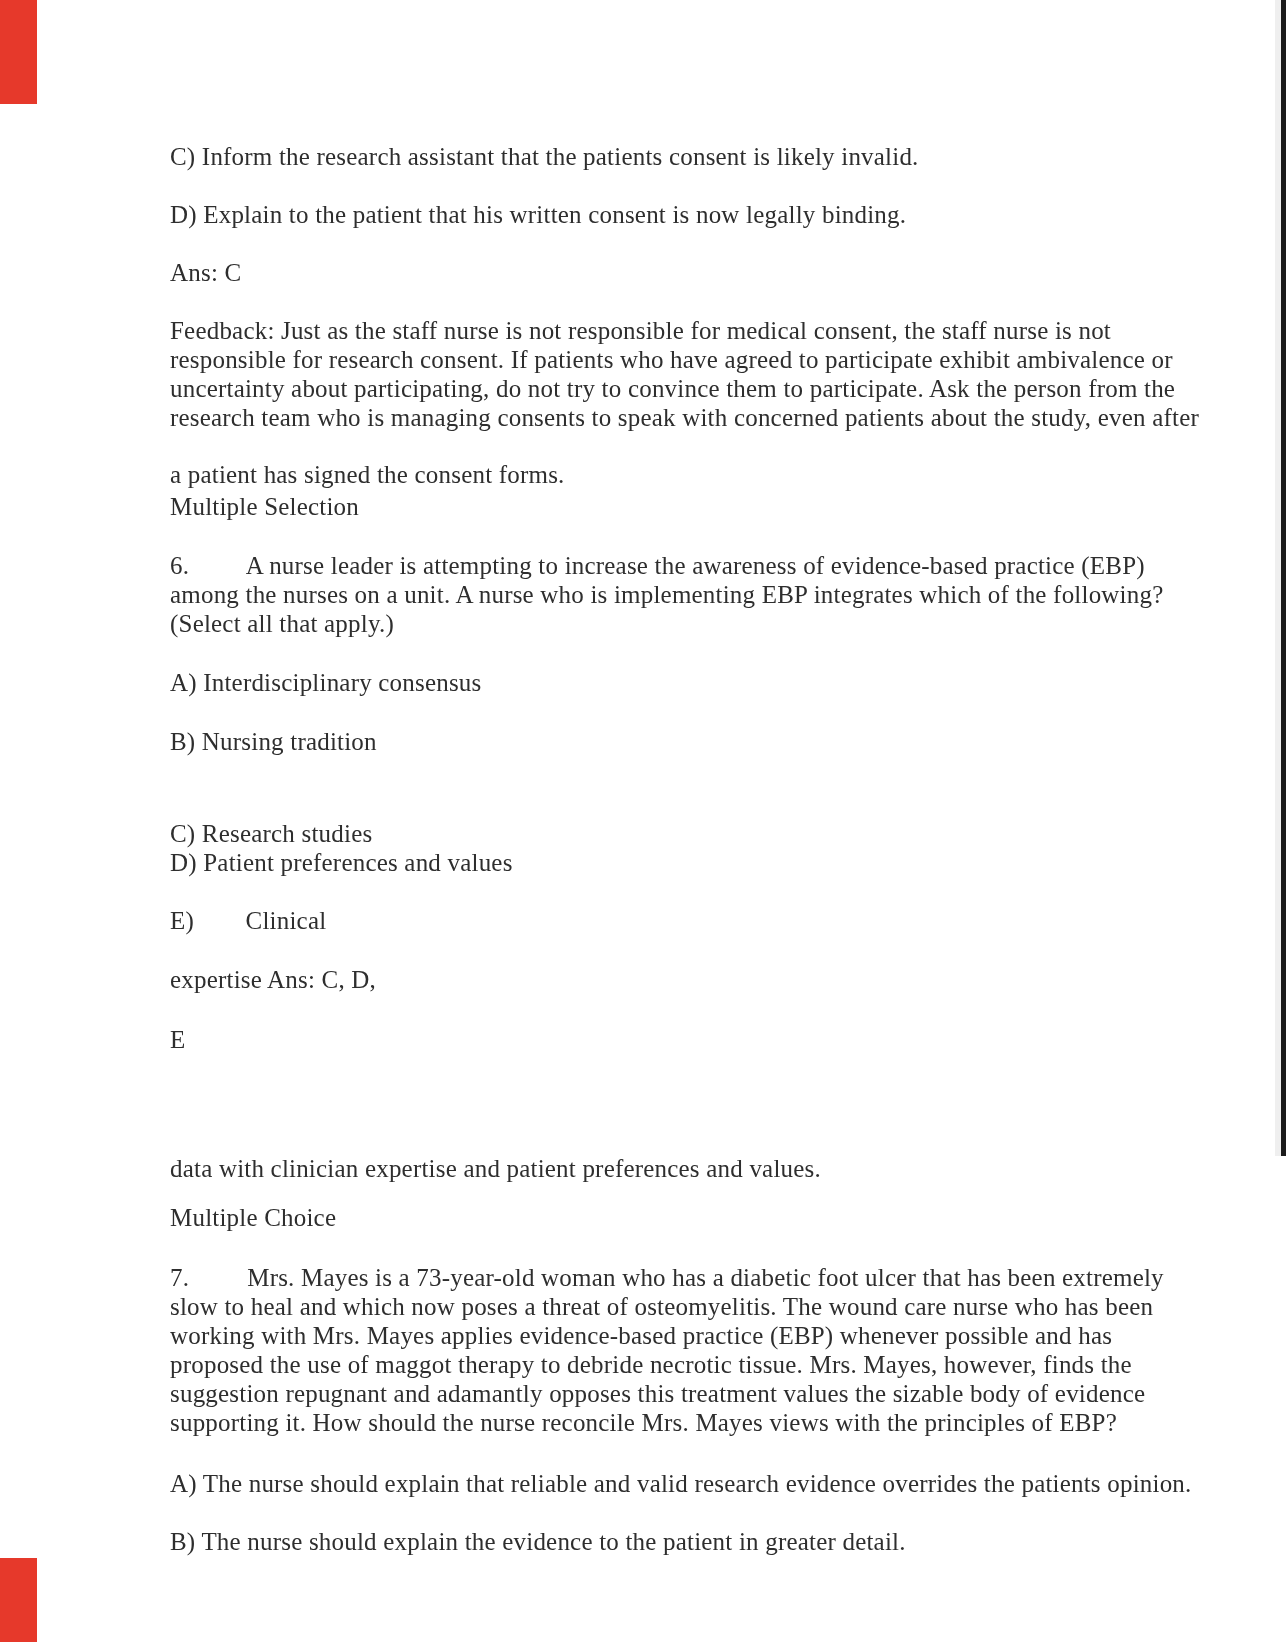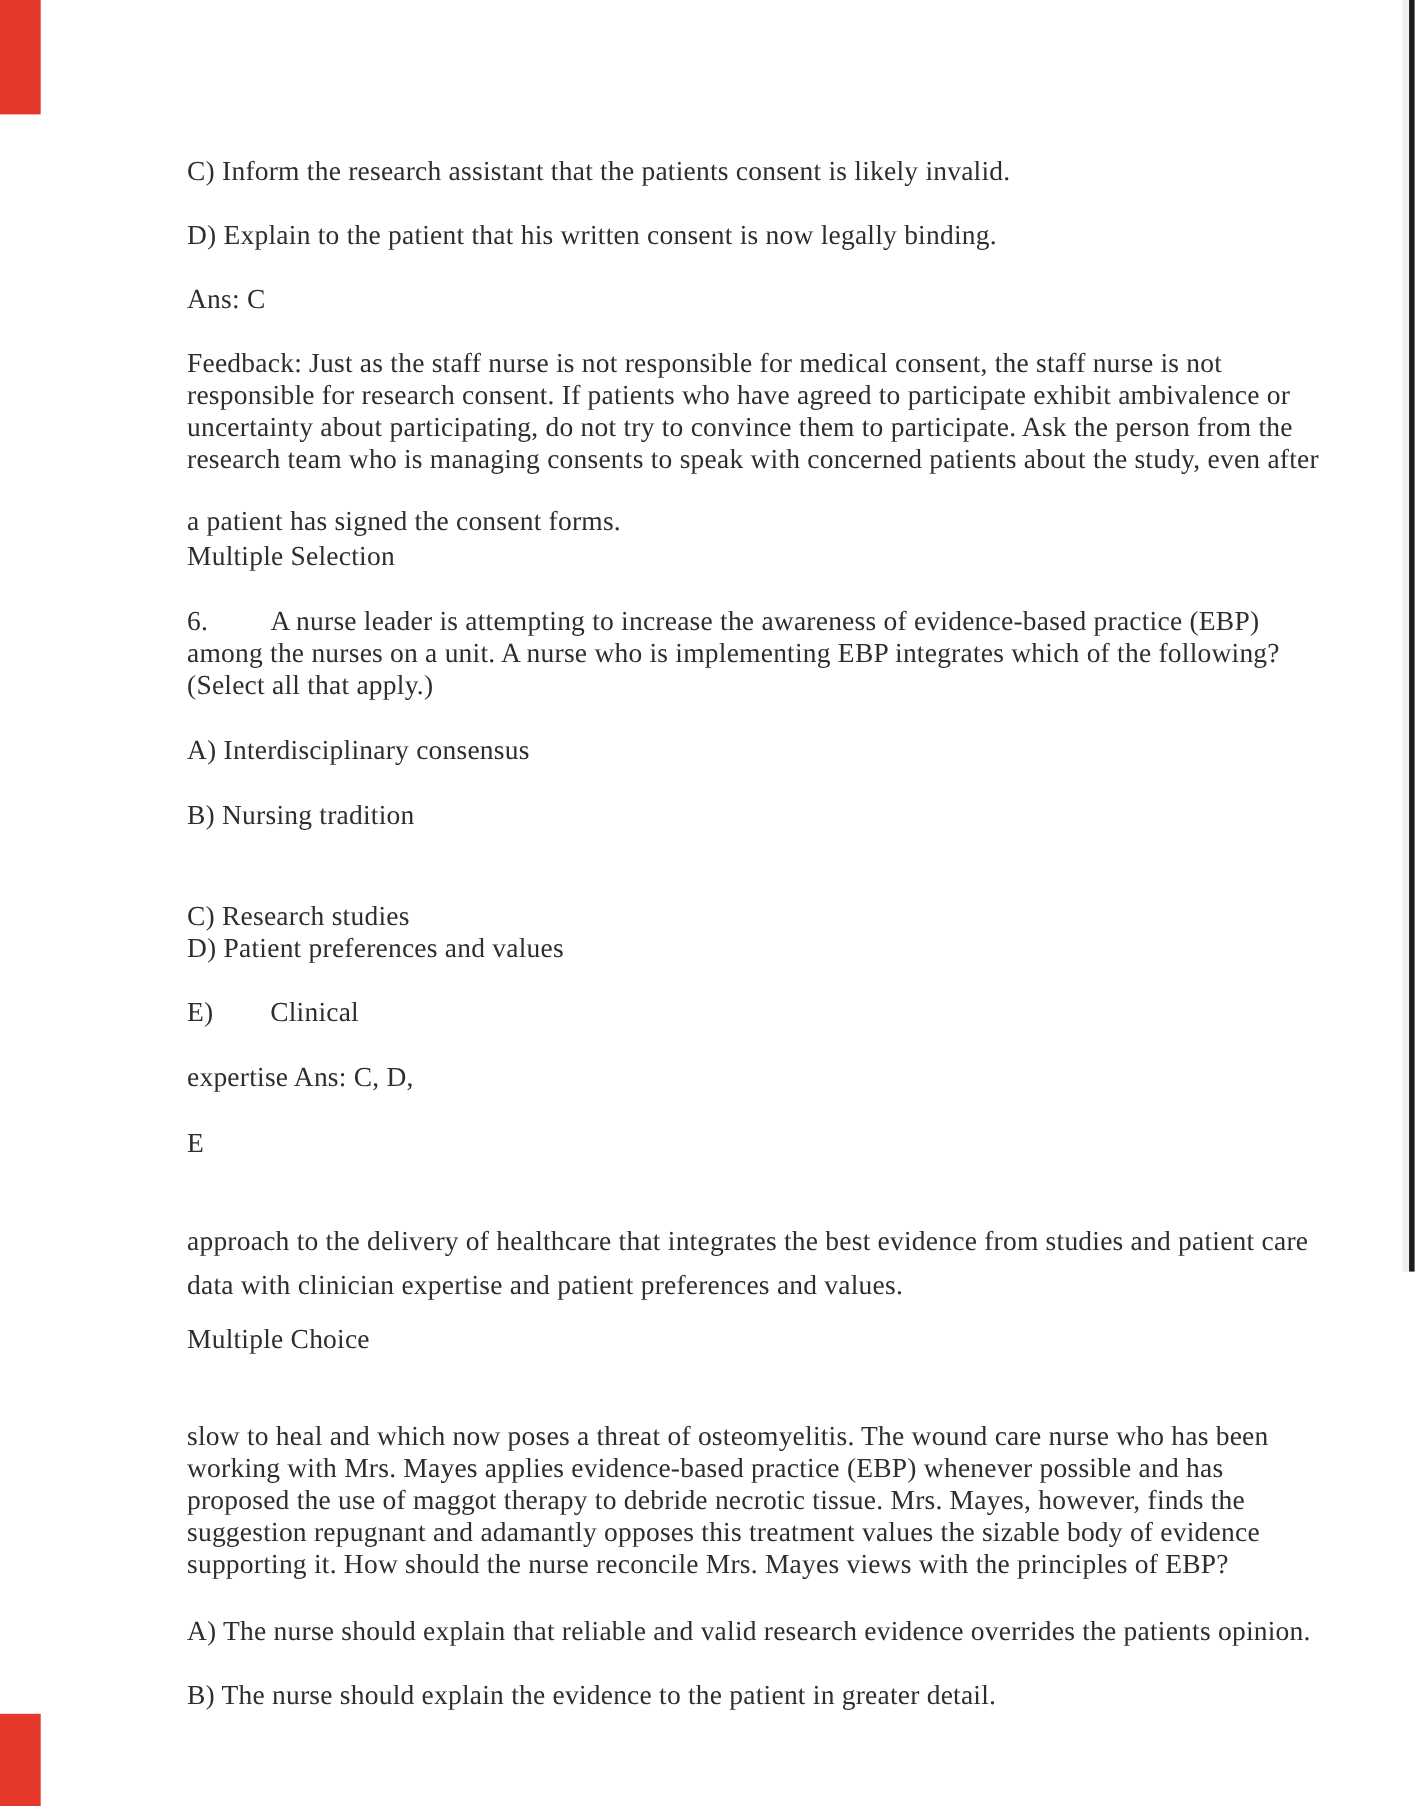--- a/index.html
+++ b/index.html
@@ -79,23 +79,23 @@
       <div class="doc-line" style="top: 551px;">6.         A nurse leader is attempting to increase the awareness of evidence-based practice (EBP)</div>
       <div class="doc-line" style="top: 580px; text-align: center;">among the nurses on a unit. A nurse who is implementing EBP integrates which of the following?</div>
       <div class="doc-line" style="top: 609px;">(Select all that apply.)</div>
       <div class="doc-line" style="top: 668px;">A) Interdisciplinary consensus</div>
       <div class="doc-line" style="top: 727px;">B) Nursing tradition</div>
       <div class="doc-line" style="top: 819px;">C) Research studies</div>
       <div class="doc-line" style="top: 848px;">D) Patient preferences and values</div>
       <div class="doc-line" style="top: 906px;">E)        Clinical</div>
       <div class="doc-line" style="top: 965px;">expertise Ans: C, D,</div>
       <div class="doc-line" style="top: 1025px;">E</div>
-      <div class="doc-line" style="top: 1114px;">approach to the delivery of healthcare that integrates the best evidence from studies and patient care</div>
       <div class="doc-line" style="top: 1154px;">data with clinician expertise and patient preferences and values.</div>
       <div class="doc-line" style="top: 1203px;">Multiple Choice</div>
+      <div class="doc-line" style="top: 1263px;">7.         Mrs. Mayes is a 73-year-old woman who has a diabetic foot ulcer that has been extremely</div>
       <div class="doc-line" style="top: 1292px;">slow to heal and which now poses a threat of osteomyelitis. The wound care nurse who has been</div>
       <div class="doc-line" style="top: 1321px;">working with Mrs. Mayes applies evidence-based practice (EBP) whenever possible and has</div>
       <div class="doc-line" style="top: 1350px; text-align: center;">proposed the use of maggot therapy to debride necrotic tissue. Mrs. Mayes, however, finds the</div>
       <div class="doc-line" style="top: 1379px;">suggestion repugnant and adamantly opposes this treatment values the sizable body of evidence</div>
       <div class="doc-line" style="top: 1408px;">supporting it. How should the nurse reconcile Mrs. Mayes views with the principles of EBP?</div>
       <div class="doc-line" style="top: 1469px;">A) The nurse should explain that reliable and valid research evidence overrides the patients opinion.</div>
       <div class="doc-line" style="top: 1527px;">B) The nurse should explain the evidence to the patient in greater detail.</div>
     </div>
 </div>
 

